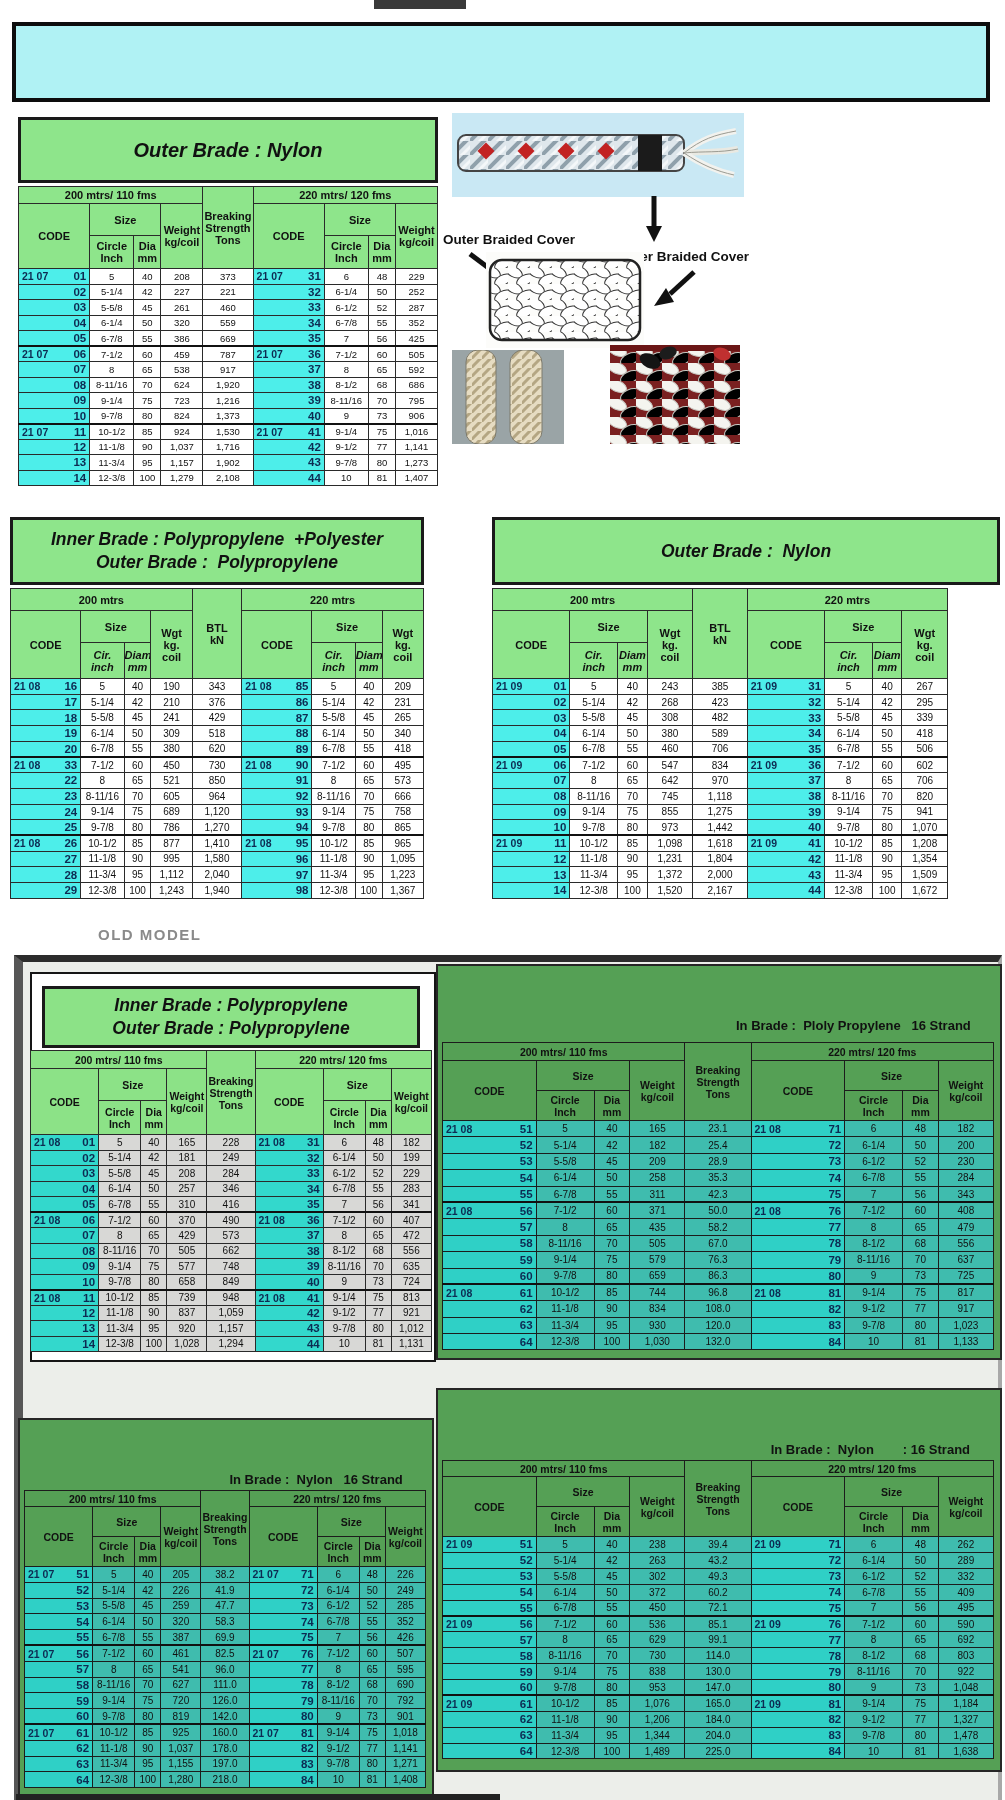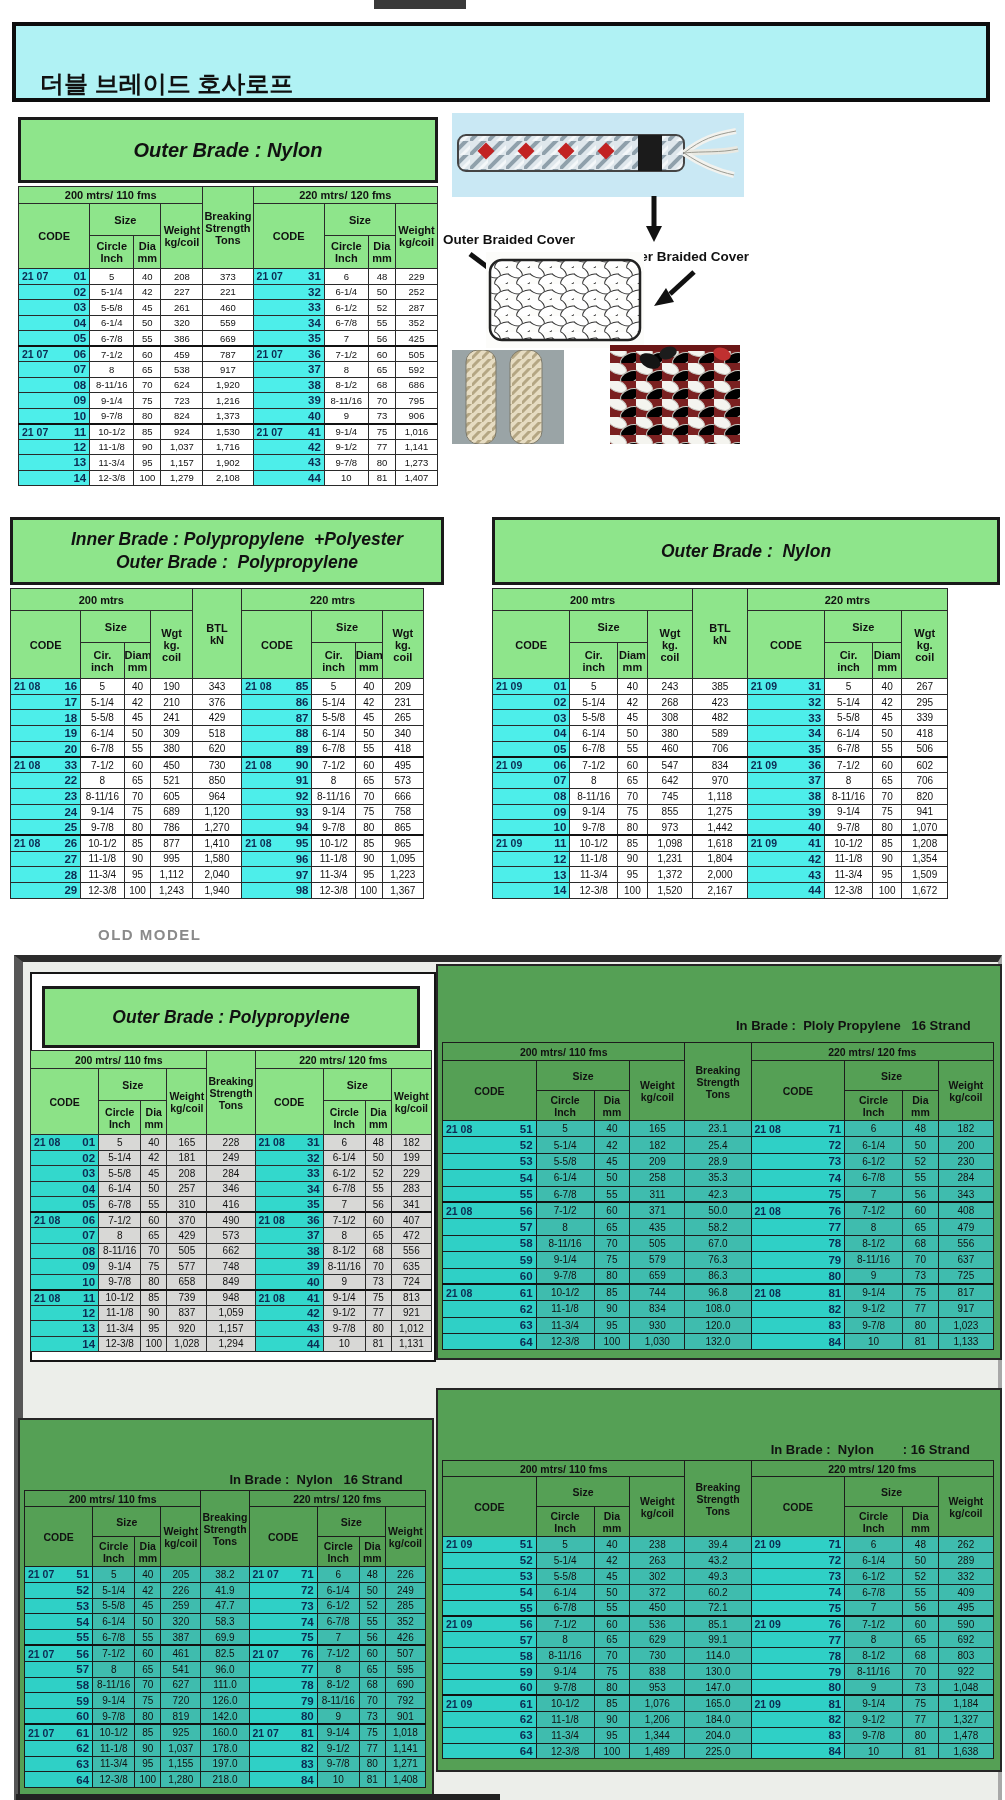--- a/index.html
+++ b/index.html
@@ -11,21 +11,21 @@
   .title-en{position:absolute;left:20px;top:6px;font-size:30px;font-weight:bold;font-style:italic;letter-spacing:.5px;}
   .title-ko{position:absolute;left:24px;top:42px;font-size:24px;font-weight:bold;}
   .hdr-right{position:absolute;left:492px;top:7px;line-height:1.45;}
   .sub-es{font-size:13.5px;font-weight:bold;}
   .sub-jz{font-size:12.5px;font-weight:bold;}
   .sub-ru{font-size:14px;}
   
   .sec-head{background:#8ee58b;border:3px solid #1a1a1a;text-align:center;font-weight:bold;font-style:italic;display:flex;flex-direction:column;justify-content:center;gap:2px;}
   .sec-head .l1,.sec-head .l2{white-space:pre;}
   .sh1{left:18px;top:117px;width:414px;height:60px;font-size:20px;}
-  .sh2{left:10px;top:517px;width:408px;height:62px;font-size:17.5px;padding-left:20px;}
+  .sh2{left:10px;top:517px;width:408px;height:62px;font-size:17.5px;}
   .sh3{left:492px;top:517px;width:502px;height:62px;font-size:17.5px;}
   .sha{left:42px;top:986px;width:372px;height:56px;font-size:17.5px;background:#8ce287;}
   
   .twrap table{border-collapse:collapse;table-layout:fixed;width:100%;}
   .twrap th,.twrap td{border:1px solid #2a2a2a;text-align:center;padding:0;overflow:hidden;white-space:pre-line;}
   .twrap th{font-weight:bold;}
   .twrap td{font-size:10px;}
   .twrap td.code{padding:0 3px;}
   .code{font-weight:bold;color:#0d2b52;}
   .code .pfx{float:left;font-size:10.5px;}
@@ -40,21 +40,21 @@
   .scheme-old td{background:#d8d8d6;}
   .scheme-old td.code{background:#33d8cc;}
   
   .scheme-dbl th{background:#55a055;font-size:10.5px;border-color:#1c1c1c;}
   .scheme-dbl td{background:#3fbcae;border-color:#1c1c1c;}
   .scheme-dbl td.code{background:#2fd0c6;}
   
   .t1w{left:18px;top:186px;width:420px;}
   .t1w thead tr:nth-child(1){height:17px;}.t1w thead tr:nth-child(2){height:32px;}.t1w thead tr:nth-child(3){height:33px;}
   .t1w tbody tr{height:15.5px;}.t1w td{font-size:9.5px;}
-  .t23 thead tr:nth-child(1){height:22px;}.t23 thead tr:nth-child(2){height:32px;}.t23 thead tr:nth-child(3){height:36px;}
+  .t23 thead tr:nth-child(1){height:22px;}.t23 thead tr:nth-child(2){height:32px;}.t23 thead tr:nth-child(3){height:36px;font-style:italic;}
   .t23 tbody tr{height:15.7px;}
   .t2w{left:10px;top:588px;width:414px;}
   .t3w{left:492px;top:588px;width:456px;}
   .taw{left:30px;top:1050px;width:402px;}
   .taw thead tr:nth-child(1){height:18px;}.taw thead tr:nth-child(2){height:32px;}.taw thead tr:nth-child(3){height:34px;}
   .taw tbody tr{height:15.5px;}
   .tbw{left:442px;top:1042px;width:552px;}
   .tdw{left:442px;top:1460px;width:552px;}
   .tbw thead tr:nth-child(1){height:18px;}.tbw thead tr:nth-child(2){height:30px;}.tbw thead tr:nth-child(3){height:30px;}
   .tbw tbody tr{height:16.4px;}
@@ -86,21 +86,20 @@
   .dbl-title{font-size:21px;font-weight:bold;margin-right:auto;}
   .dbl-lines{font-size:13px;font-weight:bold;line-height:1.55;white-space:pre;padding-right:14px;}
   .bottom-bar{left:16px;top:1794px;width:484px;height:6px;background:#222;}
 </style>
 </head>
 <body>
 
 <div class="abs top-bar"></div>
 
 <div class="abs header-box">
-  <div class="title-ko">더블 브레이드 호사로프</div>
 </div>
 
 <div class="abs sec-head sh1">
   <div class="l2">Outer Brade : Nylon</div>
 </div>
 <div class="abs twrap t1w scheme-new">
     <table>
       <colgroup>
         <col style="width: 17%;">
         <col style="width: 10.5%;">
@@ -796,20 +795,21 @@
         </tr>
       </tbody>
     </table>
   </div>
 
 <div class="abs old-label">OLD MODEL</div>
 <div class="abs om-box"></div>
 
 <div class="abs panel-a"></div>
 <div class="abs sec-head sha">
+  <div class="l1">Inner Brade : Polypropylene</div>
   <div class="l2">Outer Brade : Polypropylene</div>
 </div>
 <div class="abs twrap taw scheme-old">
     <table>
       <colgroup>
         <col style="width: 17%;">
         <col style="width: 10.5%;">
         <col style="width: 6.5%;">
         <col style="width: 10%;">
         <col style="width: 12%;">

